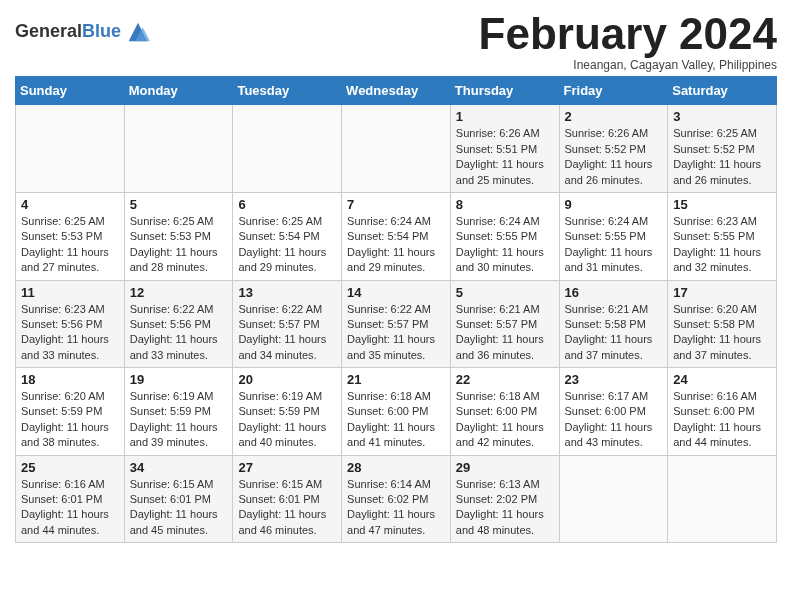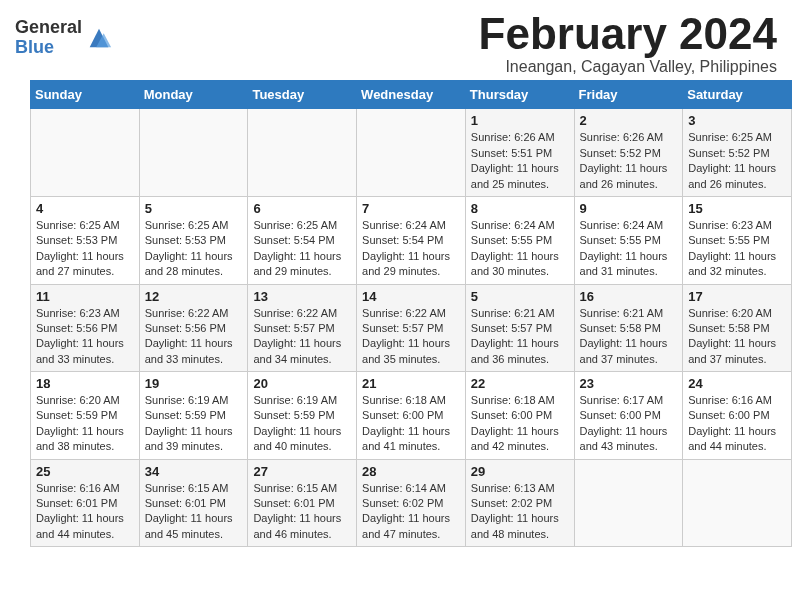--- a/index.html
+++ b/index.html
@@ -16,21 +16,21 @@
       justify-content: space-between;
       margin-bottom: 4px;
     }
     .logo {
       display: flex;
       align-items: center;
       margin-top: 8px;
     }
     .logo-text {
       display: flex;
-      flex-direction: column;
+      flex-direction: row;
       line-height: 1.1;
     }
     .logo-general {
       font-size: 18px;
       font-weight: bold;
       color: #333;
     }
     .logo-blue {
       font-size: 18px;
       font-weight: bold;
@@ -44,28 +44,27 @@
     .title-area {
       text-align: right;
     }
     .main-title {
       font-size: 44px;
       font-weight: bold;
       color: #222;
       line-height: 1.1;
     }
     .subtitle {
-      font-size: 16px;
+      font-size: 12px;
       color: #444;
     }
     table {
       width: 100%;
       border-collapse: collapse;
       table-layout: fixed;
-      margin-left: 15px;
     }
     thead tr th {
       background-color: #2e7abf;
       color: #fff;
       font-size: 13px;
       font-weight: bold;
       padding: 6px 4px;
       text-align: left;
       border: 1px solid #2e7abf;
     }

